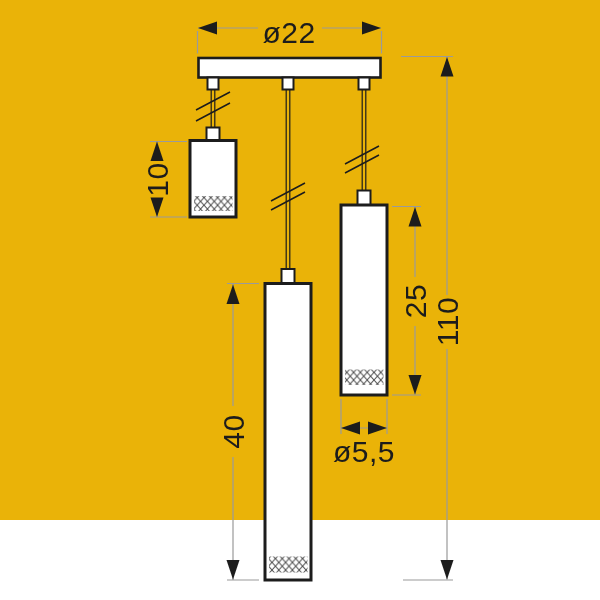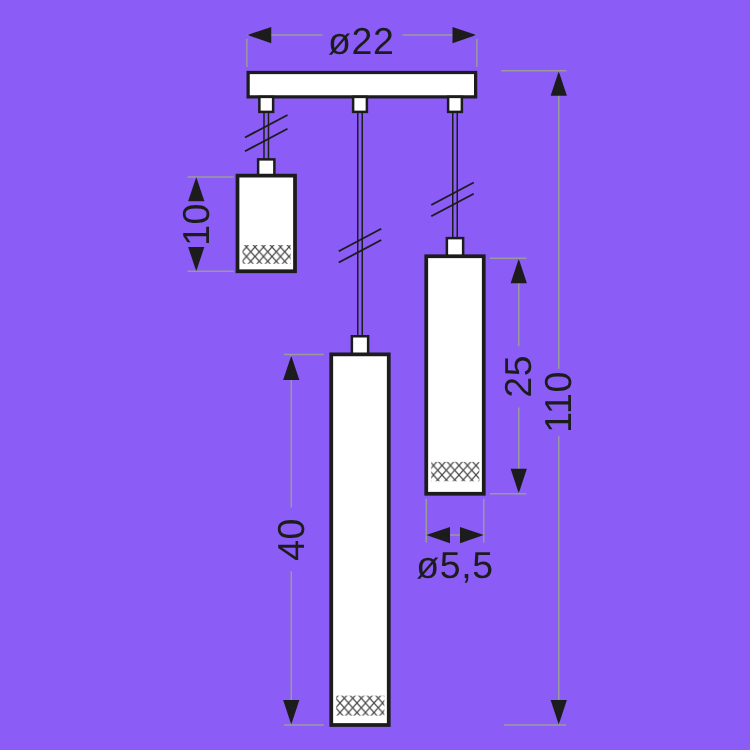--- a/index.html
+++ b/index.html
@@ -7,22 +7,22 @@
     padding: 0;
     background: #ffffff;
     width: 600px;
     height: 600px;
     overflow: hidden;
     font-family: "Liberation Sans", "DejaVu Sans", sans-serif;
   }
   .canvas {
     position: relative;
     width: 600px;
-    height: 600px;
-    background: #8b5cf6;
+    height: 520px;
+    background: #eab308;
   }
   svg { display: block; }
   .outline {
     fill: #ffffff;
     stroke: #1c1c1c;
   }
   .plate   { stroke-width: 2.6px; }
   .grip    { stroke-width: 2px;   }
   .shade   { stroke-width: 3px;   }
   .cord    { stroke: #1c1c1c; stroke-width: 1.2px; fill: none; }

